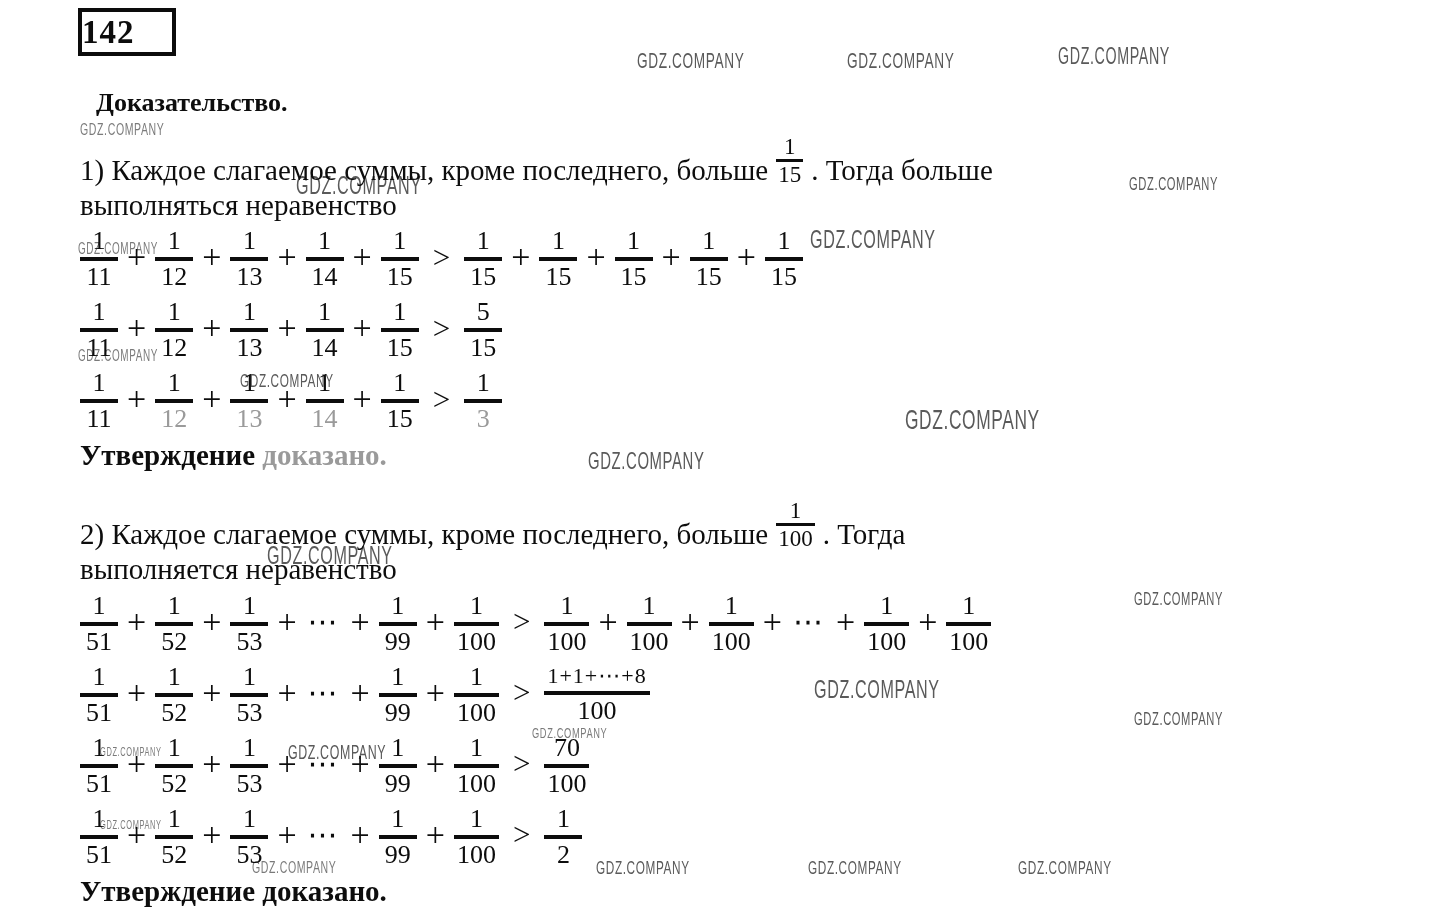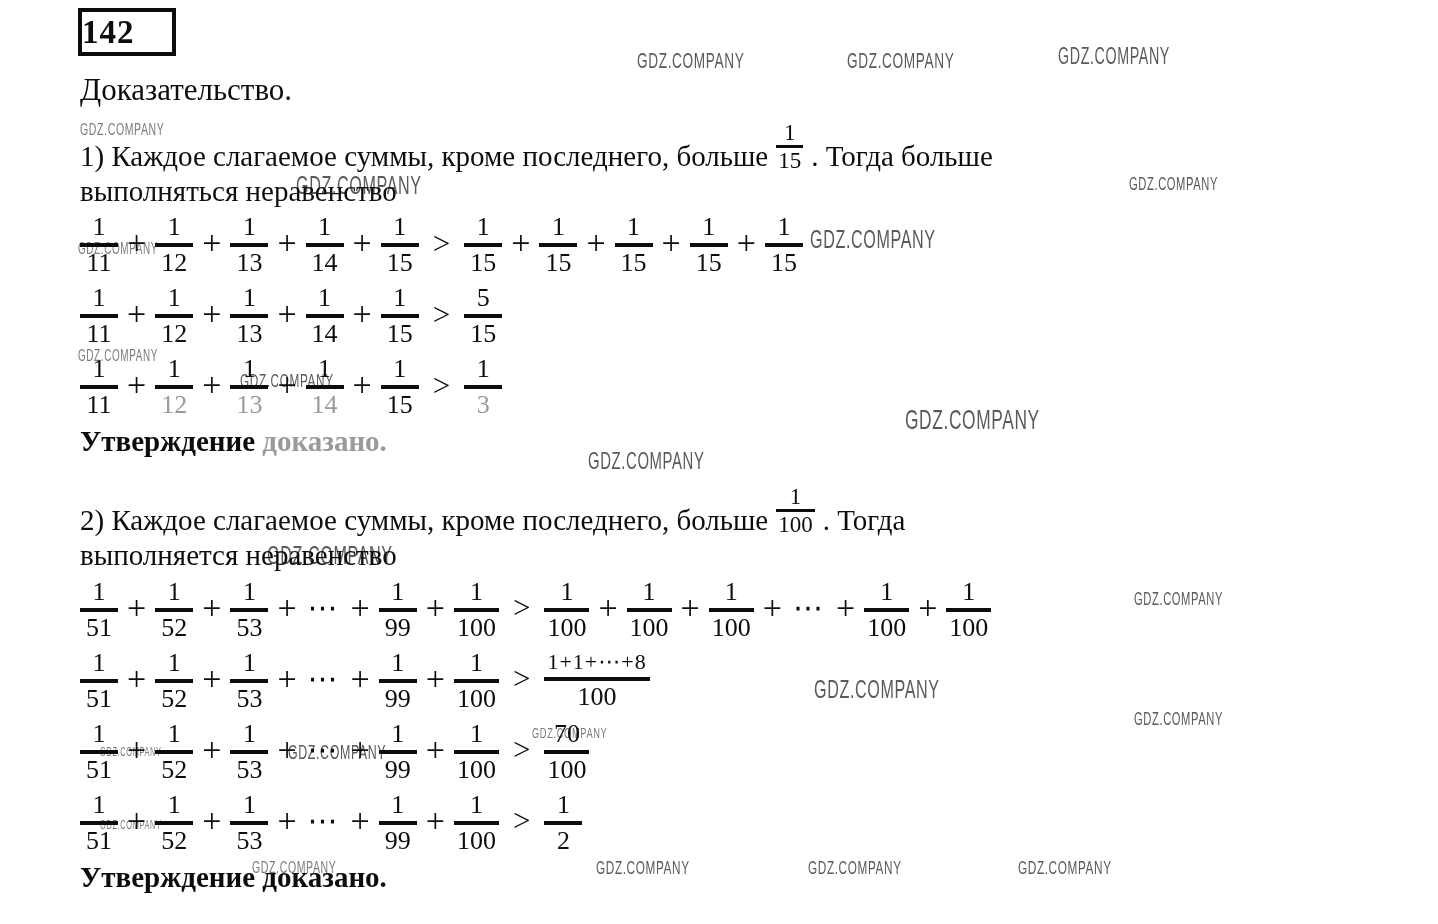--- a/index.html
+++ b/index.html
@@ -14,21 +14,21 @@
   .problem-box{
     position:absolute;left:78px;top:8px;
     width:90px;height:40px;
     border:4px solid #0c0c0c;
     display:flex;align-items:center;justify-content:flex-start;
     font-size:33px;font-weight:700;letter-spacing:1px;
   }
   .content{
     position:absolute;left:80px;top:72px;width:1330px;
   }
-  .heading{font-size:31px;font-weight:400;margin:0;}
+  .heading{font-size:26px;font-weight:700;margin:16px;}
   .para{font-size:29px;line-height:1.15;margin:0;}
   .para-flex{display:flex;align-items:flex-end;margin-top:12px;}
   .para-flex .txt{white-space:pre;}
   .line2{margin-top:2px;}
   
   .ifrac{
     display:inline-flex;flex-direction:column;align-items:center;
     vertical-align:middle;margin:0 8px;line-height:1;
   }
   .ifrac .num,.ifrac .den{font-size:23px;line-height:1;padding:1px 2px;}

